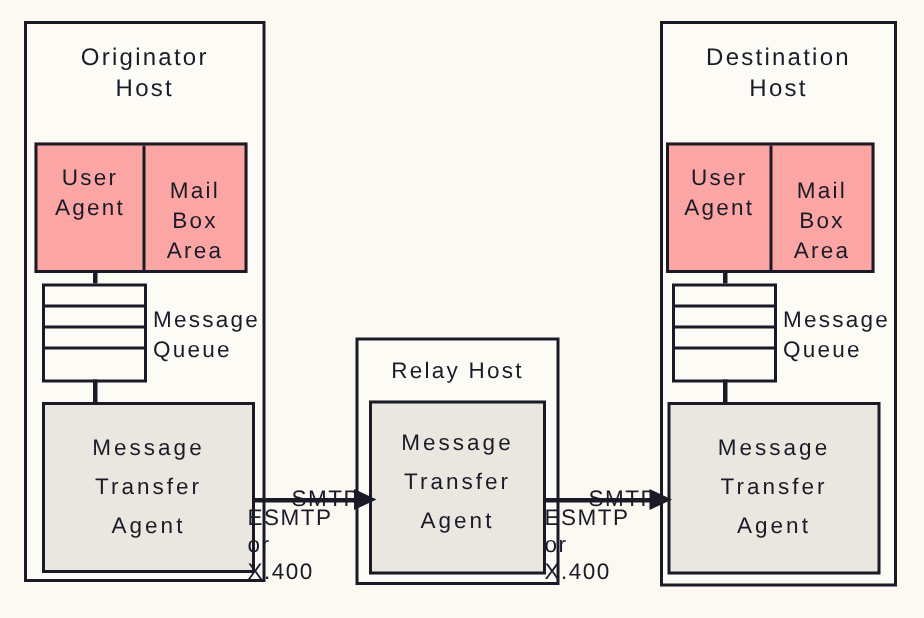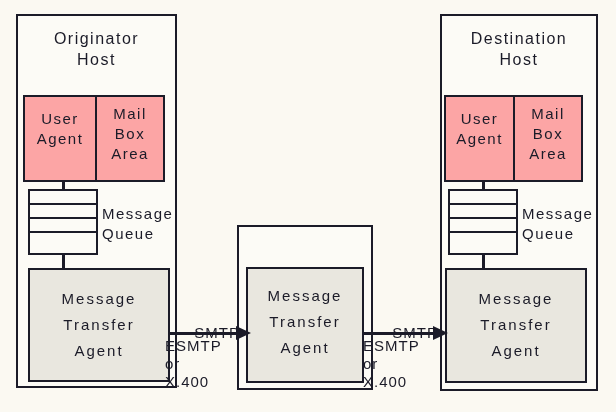--- a/index.html
+++ b/index.html
@@ -57,21 +57,21 @@
     white-space: pre-line;
   }
   .host-originator .ua-cell { width: 72px; }
   .host-destination .ua-cell { width: 69px; }
   .mb-cell {
     flex: 1;
     font-size: 15px;
     line-height: 20px;
     letter-spacing: 1.5px;
     text-align: center;
-    padding-top: 7px;
+    padding-top: 21px;
     white-space: pre-line;
   }
 
   .connector {
     position: absolute;
     width: 3px;
     background: #1b1b28;
   }
   .host-originator .conn-1 { left: 44px; top: 164px; height: 11px; }
   .host-originator .conn-2 { left: 44px; top: 237px; height: 16px; }
@@ -178,20 +178,21 @@
     </div>
     <div class="queue-label">Message
 Queue</div>
     <div class="connector conn-2"></div>
     <div class="mta">Message
 Transfer
 Agent</div>
   </div>
 
   <div class="host host-relay">
+    <div class="host-title">Relay Host</div>
     <div class="mta">Message
 Transfer
 Agent</div>
   </div>
 
   <div class="host host-destination">
     <div class="host-title">Destination
 Host</div>
     <div class="ua-mb">
       <div class="ua-cell">User

